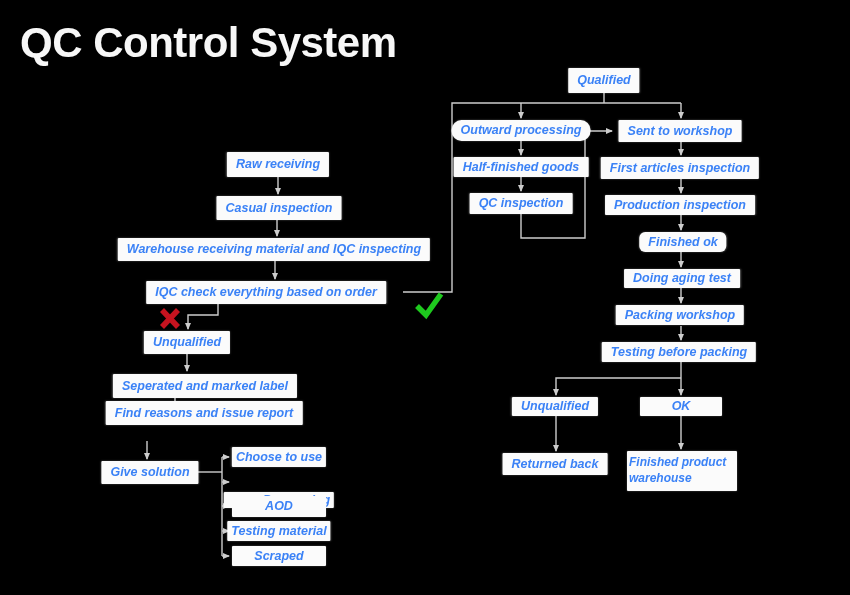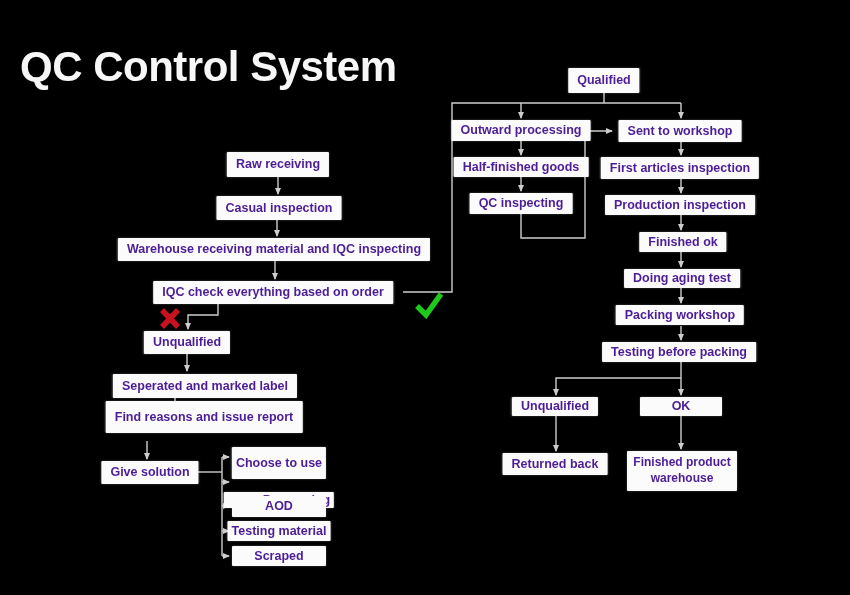--- a/index.html
+++ b/index.html
@@ -3,35 +3,35 @@
 <meta charset="utf-8">
 <style>
   html,body { margin:0; padding:0; background:#000; }
   .stage {
     position:relative; width:850px; height:595px; background:#000000;
     font-family:"Liberation Sans", sans-serif; overflow:hidden;
   }
   .title {
     position:absolute; left:20px; top:20px;
     font-size:42px; font-weight:700; color:#f7f7f7; letter-spacing:-0.5px;
-    line-height:1.1; white-space:nowrap;margin-top:24px;
+    line-height:1.1; white-space:nowrap;
   }
   .edges { position:absolute; left:0; top:0; width:850px; height:595px; }
   .edge { fill:none; stroke:#cdcdcd; stroke-width:1.4; }
   .node {
     position:absolute; transform:translateX(-50%);
-    background:#fbfbfb; color:#4c1d95;
+    background:#fbfbfb; color:#3b82f6;
     font-weight:700; font-size:12.5px; line-height:1;
     display:flex; align-items:center; justify-content:center;
     white-space:nowrap; padding:0 9px; box-sizing:border-box;
-    border-radius:1px; box-shadow:0 0 2px rgba(255,255,255,0.35);
+    border-radius:1px; box-shadow:0 0 2px rgba(255,255,255,0.35);font-style:italic;
   }
   .node.w94 { min-width:94px; padding:0 4px; }
   .node.wrap {
-    white-space:normal; text-align:center; line-height:1.3;
+    white-space:normal; line-height:1.3;
     font-size:12px; padding:0 2px;
   }
 </style>
 </head>
 <body>
 
 <div class="stage">
 
   <svg class="edges" viewBox="0 0 850 595" width="850" height="595">
     <defs>
@@ -82,40 +82,40 @@
       <line x1="162" y1="310" x2="178" y2="327" stroke="#c6131f" stroke-width="5.5"></line>
       <line x1="178" y1="310" x2="162" y2="327" stroke="#c6131f" stroke-width="5.5"></line>
     </g>
   </svg>
 
   <div class="title">QC Control System</div>
 
   <div class="node" style="left:278px; top:152px; height:25px;">Raw receiving</div>
   <div class="node" style="left:279px; top:196px; height:24px;">Casual inspection</div>
   <div class="node" style="left:274px; top:238px; height:23px;">Warehouse receiving material and IQC inspecting</div>
-  <div class="node" style="left:273px; top:281px; height:23px;">IQC check everything based on order</div>
+  <div class="node" style="left:266px; top:281px; height:23px;">IQC check everything based on order</div>
   <div class="node" style="left:187px; top:331px; height:23px;">Unqualified</div>
   <div class="node" style="left:205px; top:374px; height:24px;">Seperated and marked label</div>
-  <div class="node" style="left:204px; top:401px; height:32px;">Find reasons and issue report</div>
+  <div class="node" style="left:204px; top:401px; height:24px;">Find reasons and issue report</div>
   <div class="node" style="left:150px; top:461px; height:23px;">Give solution</div>
-  <div class="node w94" style="left:279px; top:447px; height:32px;">Choose to use</div>
+  <div class="node w94" style="left:279px; top:447px; height:20px;">Choose to use</div>
   <div class="node w94" style="left:279px; top:492px; height:16px;padding-left:39px;">Processing</div>
   <div class="node w94" style="left:279px; top:496px; height:21px;">AOD</div>
   <div class="node w94" style="left:279px; top:521px; height:20px;">Testing material</div>
   <div class="node w94" style="left:279px; top:546px; height:20px;">Scraped</div>
 
   <div class="node" style="left:604px; top:68px; height:25px;">Qualified</div>
-  <div class="node" style="left:521px; top:120px; height:21px;">Outward processing</div>
+  <div class="node" style="left:521px; top:120px; height:21px;border-radius:10px;">Outward processing</div>
   <div class="node" style="left:521px; top:157px; height:20px;">Half-finished goods</div>
-  <div class="node" style="left:521px; top:193px; height:21px;">QC inspecting</div>
+  <div class="node" style="left:521px; top:193px; height:21px;">QC inspection</div>
 
   <div class="node" style="left:680px; top:120px; height:22px;">Sent to workshop</div>
   <div class="node" style="left:680px; top:157px; height:22px;">First articles inspection</div>
   <div class="node" style="left:680px; top:195px; height:20px;">Production inspection</div>
-  <div class="node" style="left:683px; top:232px; height:20px;">Finished ok</div>
+  <div class="node" style="left:683px; top:232px; height:20px;border-radius:6px;">Finished ok</div>
   <div class="node" style="left:682px; top:269px; height:19px;">Doing aging test</div>
   <div class="node" style="left:680px; top:305px; height:20px;">Packing workshop</div>
   <div class="node" style="left:679px; top:342px; height:20px;">Testing before packing</div>
   <div class="node" style="left:555px; top:397px; height:19px;">Unqualified</div>
   <div class="node" style="left:681px; top:397px; height:19px; min-width:82px;">OK</div>
   <div class="node" style="left:555px; top:453px; height:22px;">Returned back</div>
   <div class="node wrap" style="left:682px; top:451px; width:110px; height:40px;">Finished product warehouse</div>
 
 </div>
 

